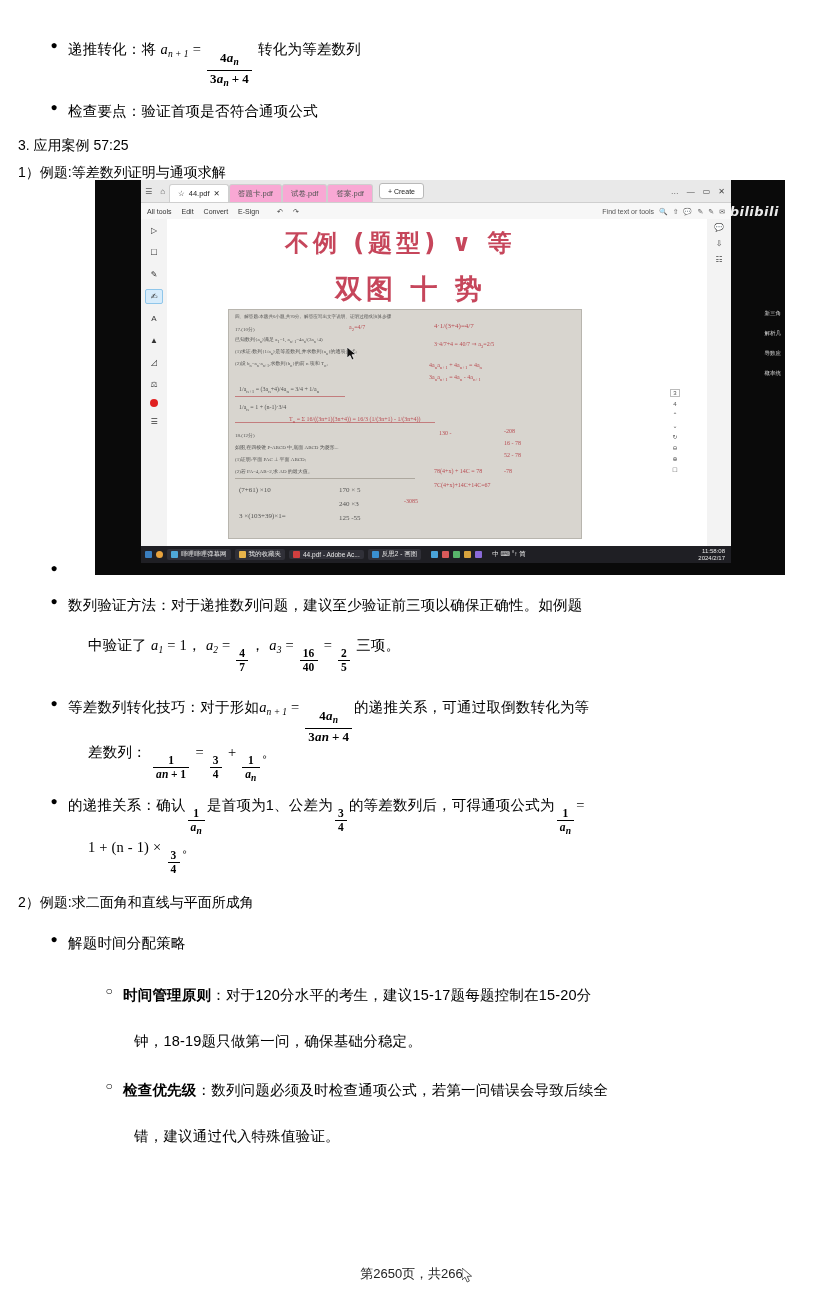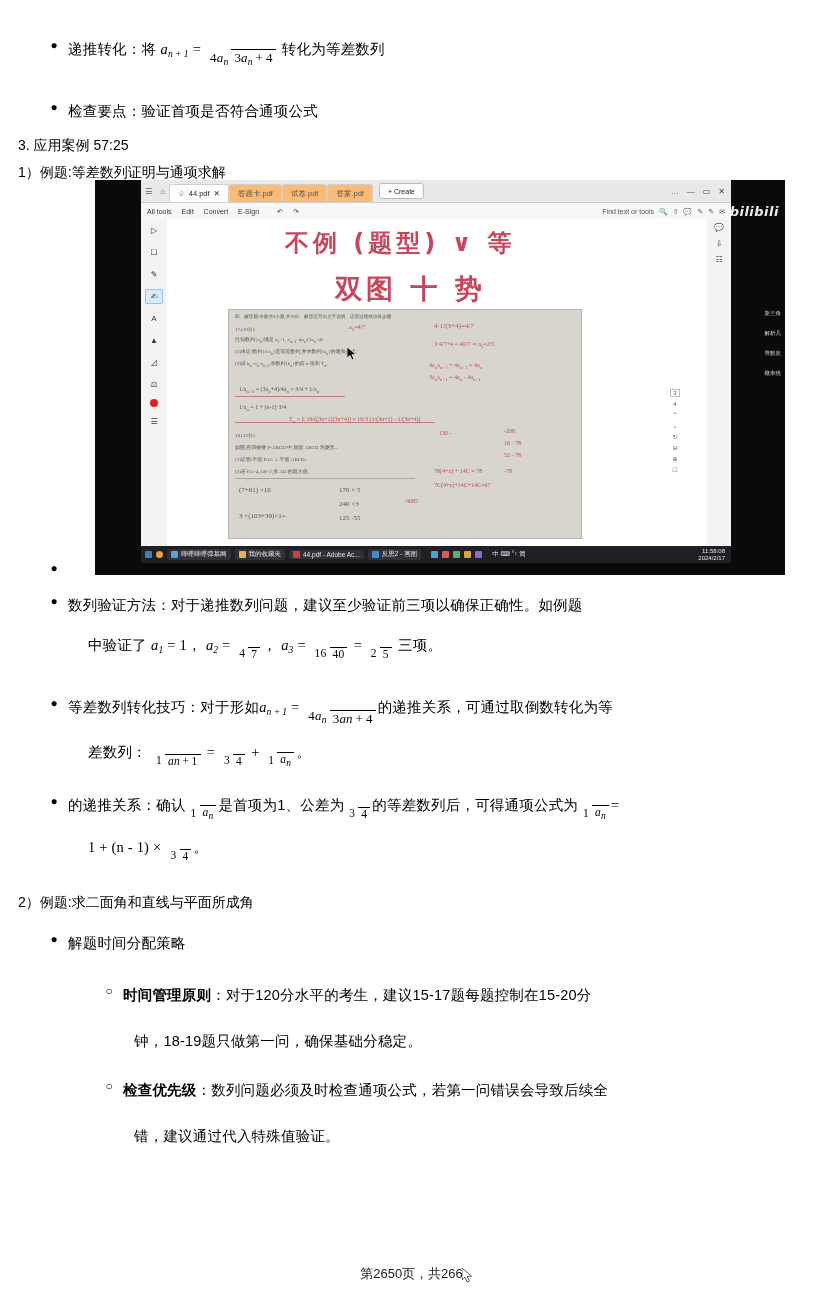--- a/index.html
+++ b/index.html
@@ -43,25 +43,26 @@
   .plain{
     font-size:13.5px;
     line-height:24px;
   }
 
   
   .math{font-family:"Liberation Serif","DejaVu Serif",serif;font-style:italic;}
   .mathup{font-family:"Liberation Serif","DejaVu Serif",serif;font-style:normal;}
   .frac{
     display:inline-flex;
-    flex-direction:row;
+    flex-direction:column;
     align-items:center;
     vertical-align:-0.55em;
     margin:0 2px;
     font-family:"Liberation Serif","DejaVu Serif",serif;
+    font-weight:bold;
   }
   .frac .num{
     padding:0 3px;
     font-size:13px;
     line-height:15px;
   }
   .frac .den{
     padding:0 3px;
     font-size:13px;
     line-height:15px;
@@ -93,21 +94,21 @@
     display:flex;align-items:center;font-size:7.5px;color:#333;
   }
   .tabbar .ic{margin:0 4px;font-size:8px;color:#555;}
   .tab{
     height:17px;margin-top:4px;padding:0 8px;
     background:#fff;border:1px solid #cfcfcf;border-bottom:none;
     display:flex;align-items:center;gap:4px;
     font-size:7.5px;color:#222;border-radius:3px 3px 0 0;
     max-width:86px;overflow:hidden;white-space:nowrap;
   }
-  .tab.inactive{background:#fdba74;color:#555;}
+  .tab.inactive{background:#f9a8d4;color:#555;}
   .createbtn{
     margin-left:6px;height:14px;padding:0 8px;background:#fff;
     border:1px solid #b9b9b9;border-radius:3px;font-size:7px;
     display:flex;align-items:center;color:#222;
   }
   .wctl{margin-left:auto;display:flex;gap:8px;padding-right:6px;font-size:8px;color:#444;}
   .toolbar2{
     height:17px;background:#f7f7f7;border-bottom:1px solid #d8d8d8;
     display:flex;align-items:center;gap:10px;padding:0 6px;
     font-size:7px;color:#333;

